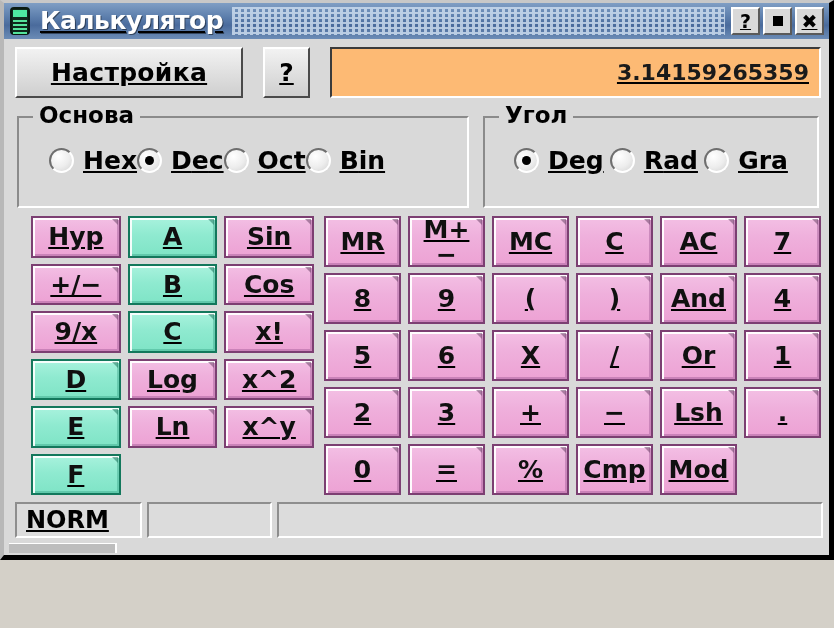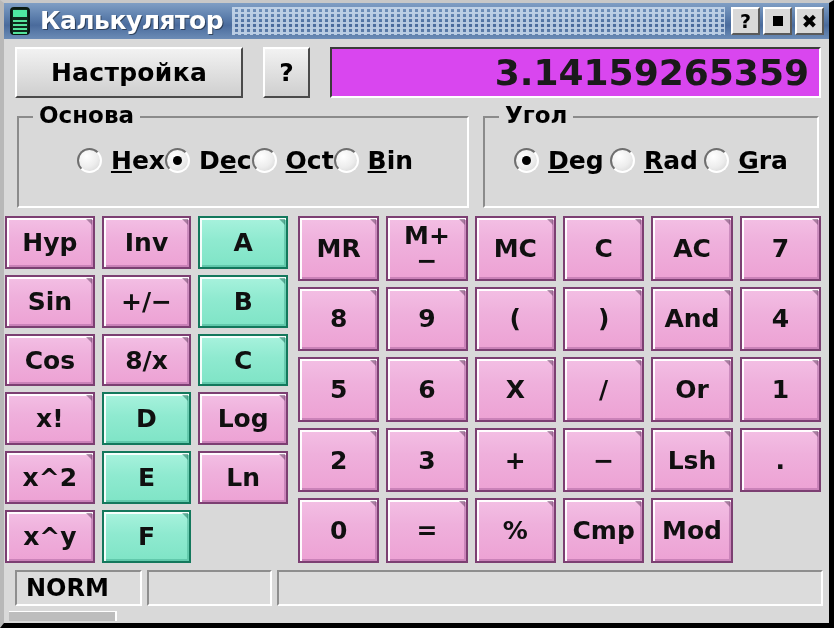--- a/index.html
+++ b/index.html
@@ -18,29 +18,30 @@
     height: 628px;
     overflow: hidden;
     background: #d4d0c8;
   }
 
   
   .window {
     position: absolute;
     left: 0; top: 0;
     width: 834px;
-    height: 628px;
+    height: 560px;
     box-sizing: border-box;
     background: #d9d9d9;
     border-left: 4px solid #b8b8b8;
     border-top: 3px solid #c8c8c8;
     border-right: 5px solid #000000;
     border-bottom: 5px solid #000000;
     display: flex;
     flex-direction: column;
+    text-decoration: underline;
   }
 
   
   .titlebar {
     position: relative;
     height: 36px;
     flex: 0 0 36px;
     background: linear-gradient(to bottom, #7f9ec4 0%, #5d7fad 38%, #4a6b9c 62%, #6c8cb6 100%);
     display: flex;
     align-items: center;
@@ -158,28 +159,28 @@
   }
   .help-btn {
     width: 47px;
     height: 51px;
     font-size: 25px;
   }
   .display {
     flex: 1 1 auto;
     height: 51px;
     box-sizing: border-box;
-    background: #d946ef;
+    background: #fdba74;
     border: 2px solid;
     border-color: #3b3b3b #ffffff #ffffff #3b3b3b;
     display: flex;
     align-items: center;
     justify-content: flex-end;
     padding-right: 10px;
-    font-size: 36px;
+    font-size: 22px;
     font-weight: bold;
     color: #1a1a1a;
     letter-spacing: 0px;
     overflow: hidden;
     white-space: nowrap;
   }
 
   
   .groups {
     flex: 0 0 auto;
@@ -208,21 +209,21 @@
     color: #000;
     line-height: 1.2;
   }
   .radios {
     display: flex;
     align-items: center;
     height: 100%;
     padding: 0 8px;
     box-sizing: border-box;
   }
-  .radios.base-radios { justify-content: center; padding: 0 14px 0 18px;}
+  .radios.base-radios { justify-content: flex-start; padding: 0 14px 0 18px;}
   .radios.angle-radios { justify-content: space-around; padding: 0 14px; }
   .radio {
     display: flex;
     align-items: center;
     gap: 9px;
     cursor: pointer;
   }
   .radio .dot {
     width: 25px;
     height: 25px;
@@ -248,21 +249,21 @@
     font-weight: bold;
     color: #000;
     white-space: nowrap;
   }
   .radio .lbl u { text-decoration: underline; }
 
   
   .keypad {
     flex: 1 1 auto;
     display: flex;
-    padding: 8px 8px 4px 1px;
+    padding: 8px 8px 4px 27px;
     gap: 10px;
     min-height: 0;
   }
   .pad {
     display: grid;
     gap: 6px 7px;
   }
   .pad-left {
     flex: 0 0 283px;
     grid-template-columns: repeat(3, 1fr);
@@ -426,27 +427,26 @@
               <span class="dot"></span>
               <span class="lbl"><u>G</u>ra</span>
             </label>
           </div>
       </fieldset>
     </div>
 
     <div class="keypad">
       <div class="pad pad-left" id="pad-left">
           <button class="key">Hyp</button>
-          <button class="key">Inv</button>
           <button class="key hex">A</button>
           <button class="key">Sin</button>
           <button class="key">+/−</button>
           <button class="key hex">B</button>
           <button class="key">Cos</button>
-          <button class="key">8/x</button>
+          <button class="key">9/x</button>
           <button class="key hex">C</button>
           <button class="key">x!</button>
           <button class="key hex">D</button>
           <button class="key">Log</button>
           <button class="key">x^2</button>
           <button class="key hex">E</button>
           <button class="key">Ln</button>
           <button class="key">x^y</button>
           <button class="key hex">F</button>
         </div>

